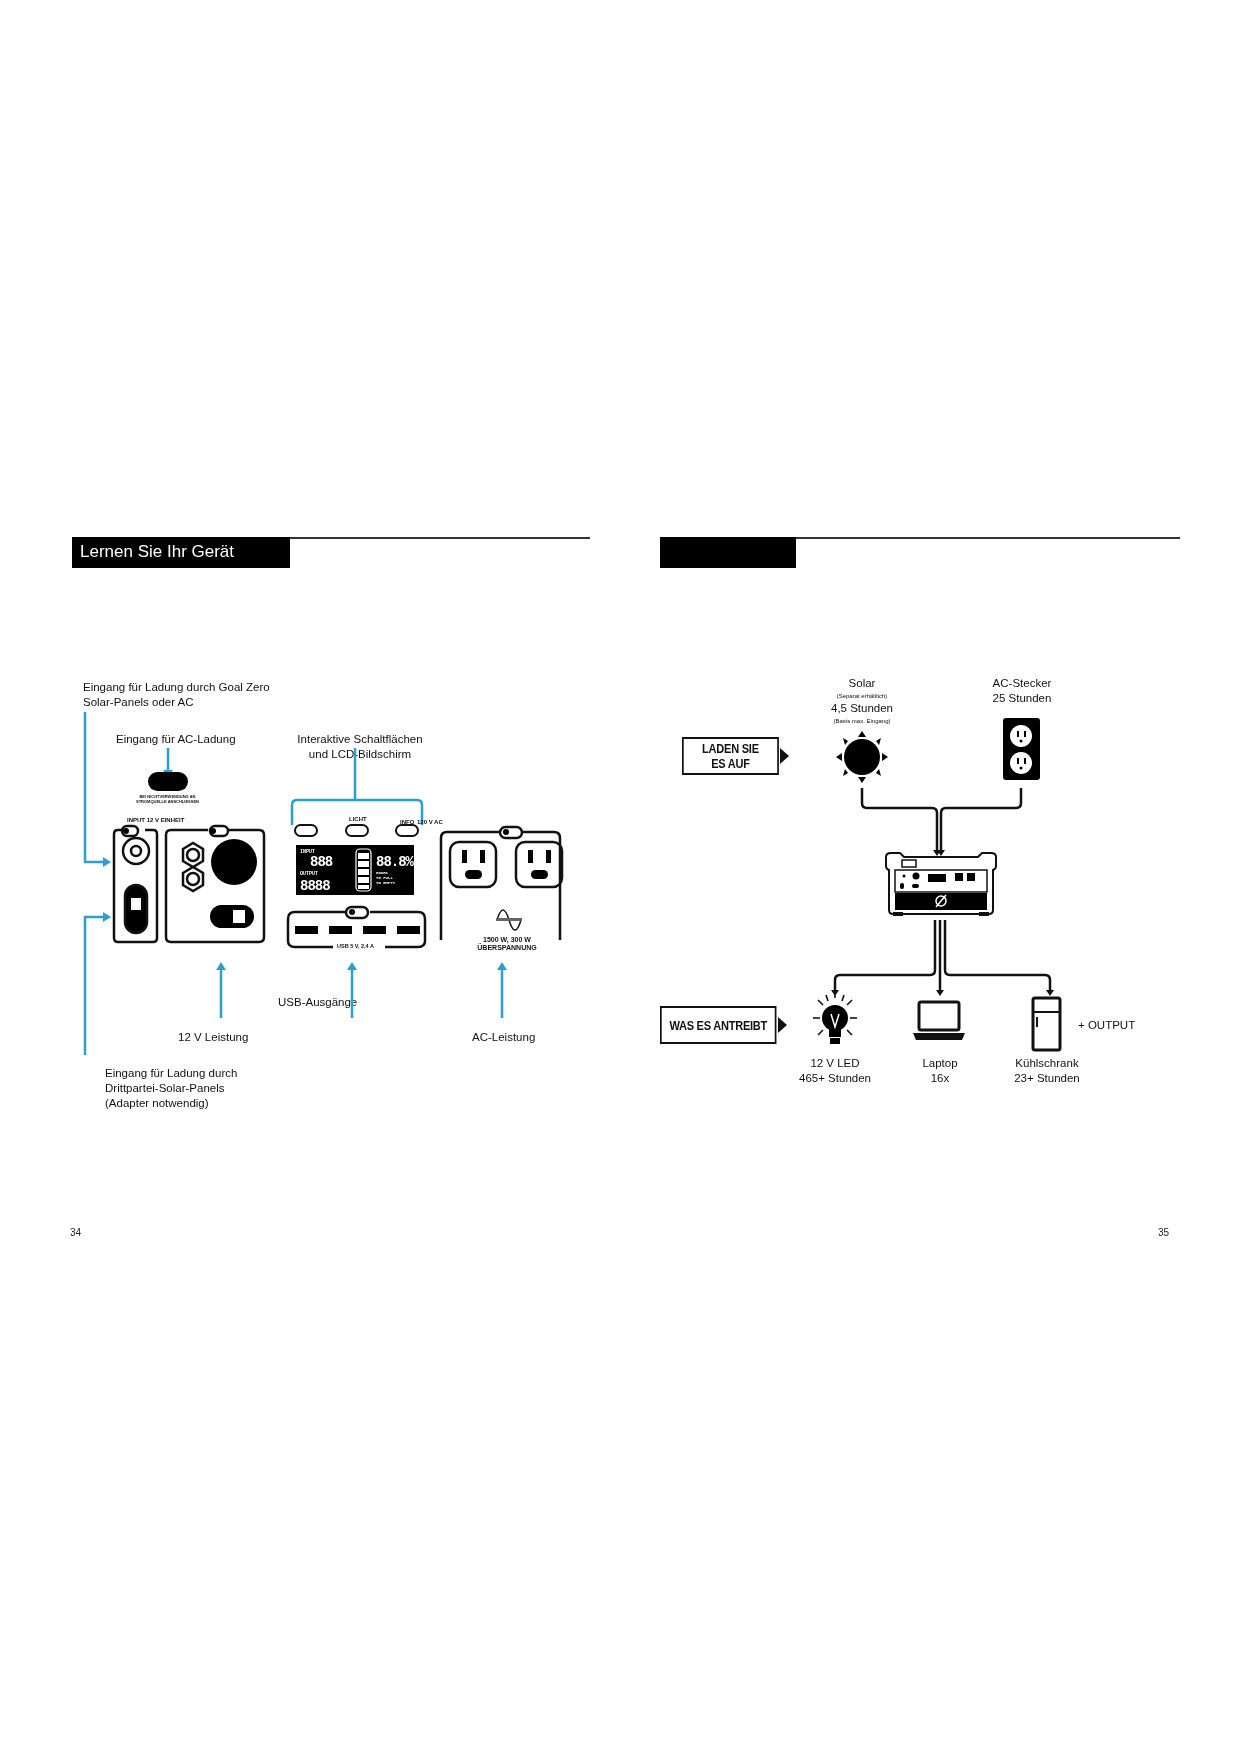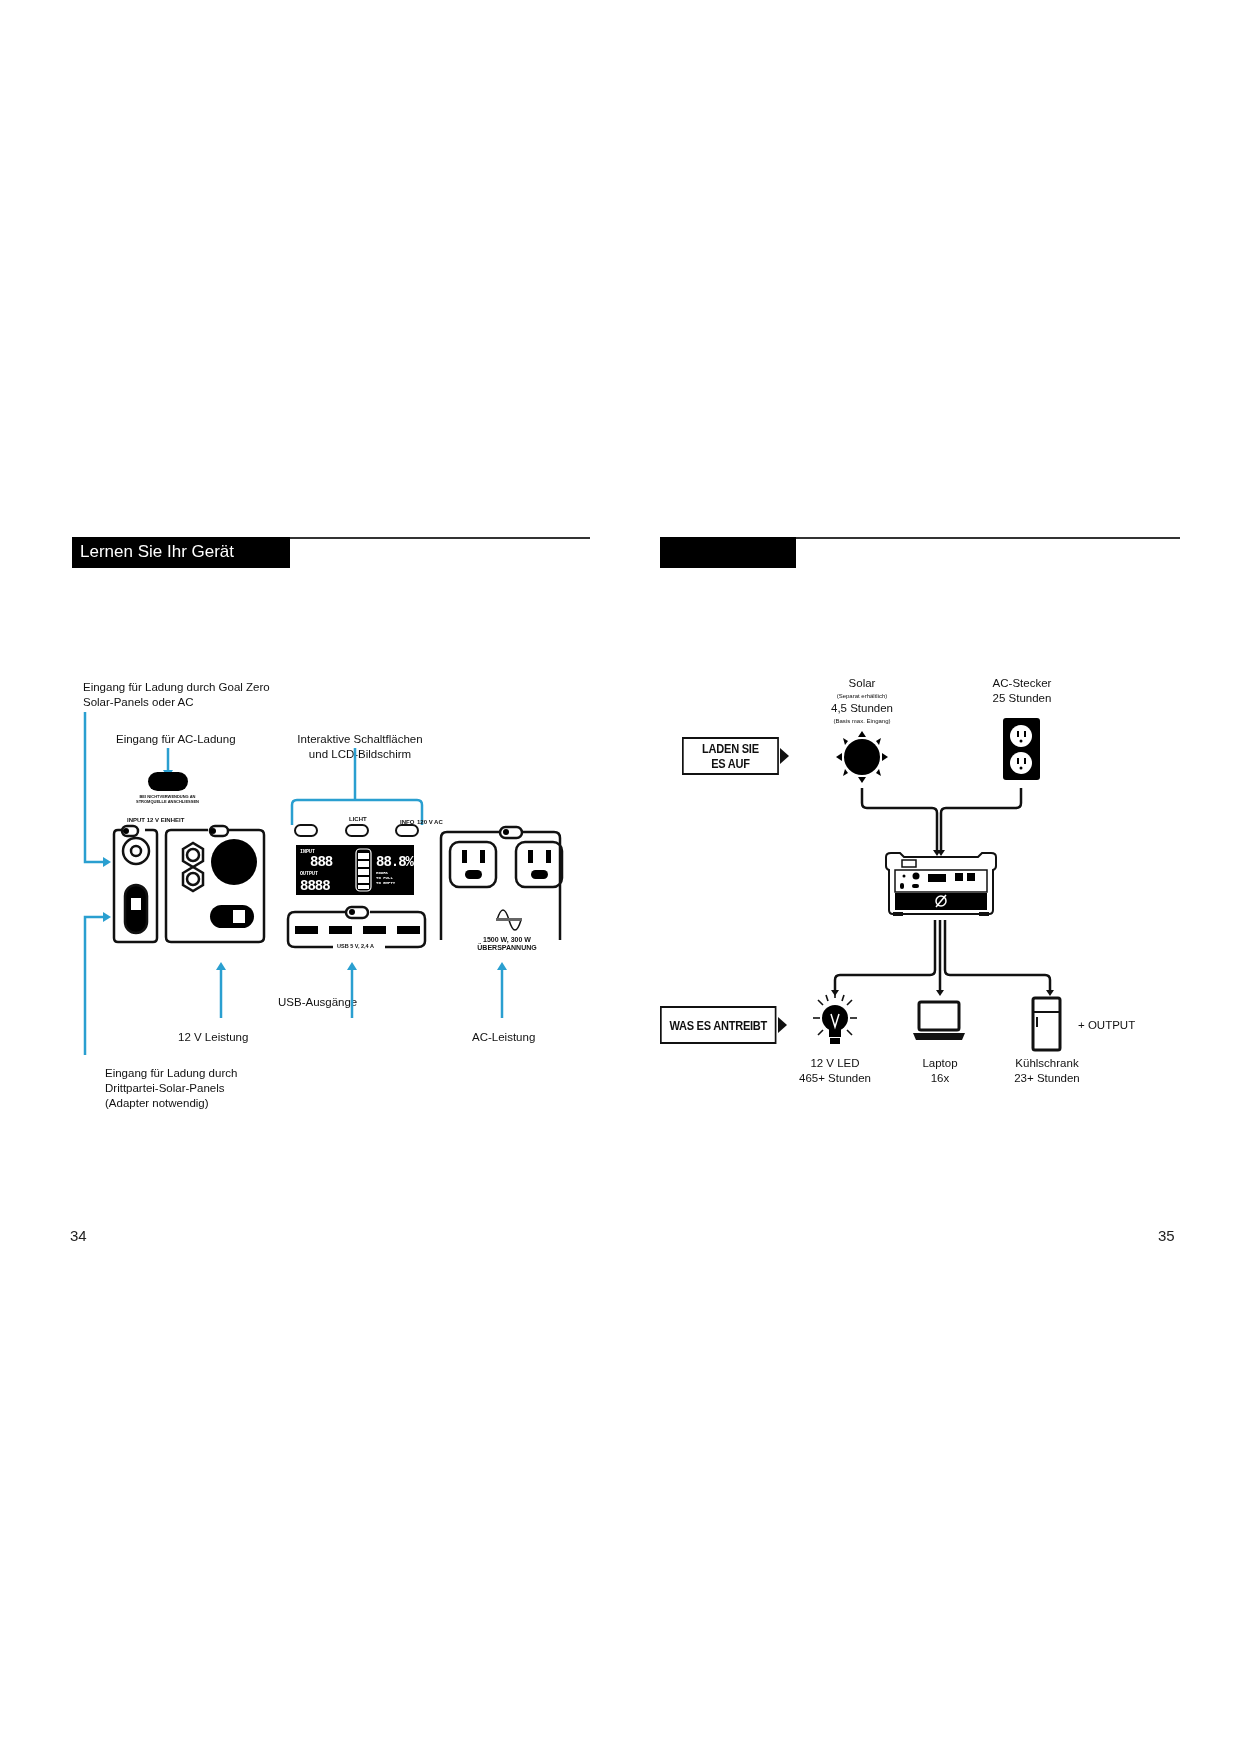--- a/index.html
+++ b/index.html
@@ -2,21 +2,21 @@
 <html><head>
 <meta charset="utf-8">
 <style>
   html,body{margin:0;padding:0;background:#ffffff;}
   body{width:1241px;height:1754px;position:relative;overflow:hidden;font-family:"Liberation Sans","DejaVu Sans",sans-serif;color:#111;}
   .hdr-line{position:absolute;height:2px;background:#333;}
   .hdr-box{position:absolute;background:#000;color:#fff;font-size:17px;line-height:30px;padding-left:8px;box-sizing:border-box;}
   .lbl{position:absolute;font-size:11.5px;line-height:15px;color:#111;white-space:nowrap;}
   .lbl.c{text-align:center;}
   .tiny{position:absolute;font-size:6px;font-weight:bold;white-space:nowrap;color:#111;}
-  .pnum{position:absolute;font-size:15px;color:#222;}
+  .pnum{position:absolute;font-size:10px;color:#222;}
   .callout{position:absolute;border:2px solid #111;background:#fff;font-family:"Liberation Sans",sans-serif;font-weight:bold;font-size:13px;line-height:15px;text-align:center;letter-spacing:-0.3px;transform:scaleX(0.85);transform-origin:left center;display:flex;align-items:center;justify-content:center;box-sizing:border-box;}
   .callout-arrow{position:absolute;width:0;height:0;border-top:8px solid transparent;border-bottom:8px solid transparent;border-left:9px solid #111;}
   svg{position:absolute;overflow:visible;}
 </style>
 </head>
 <body>
 
 <div>
   <div class="hdr-line" style="left:72px;top:537px;width:518px;"></div>
   <div class="hdr-box" style="left:72px;top:537px;width:218px;height:31px;">Lernen Sie Ihr Gerät kennen</div>

